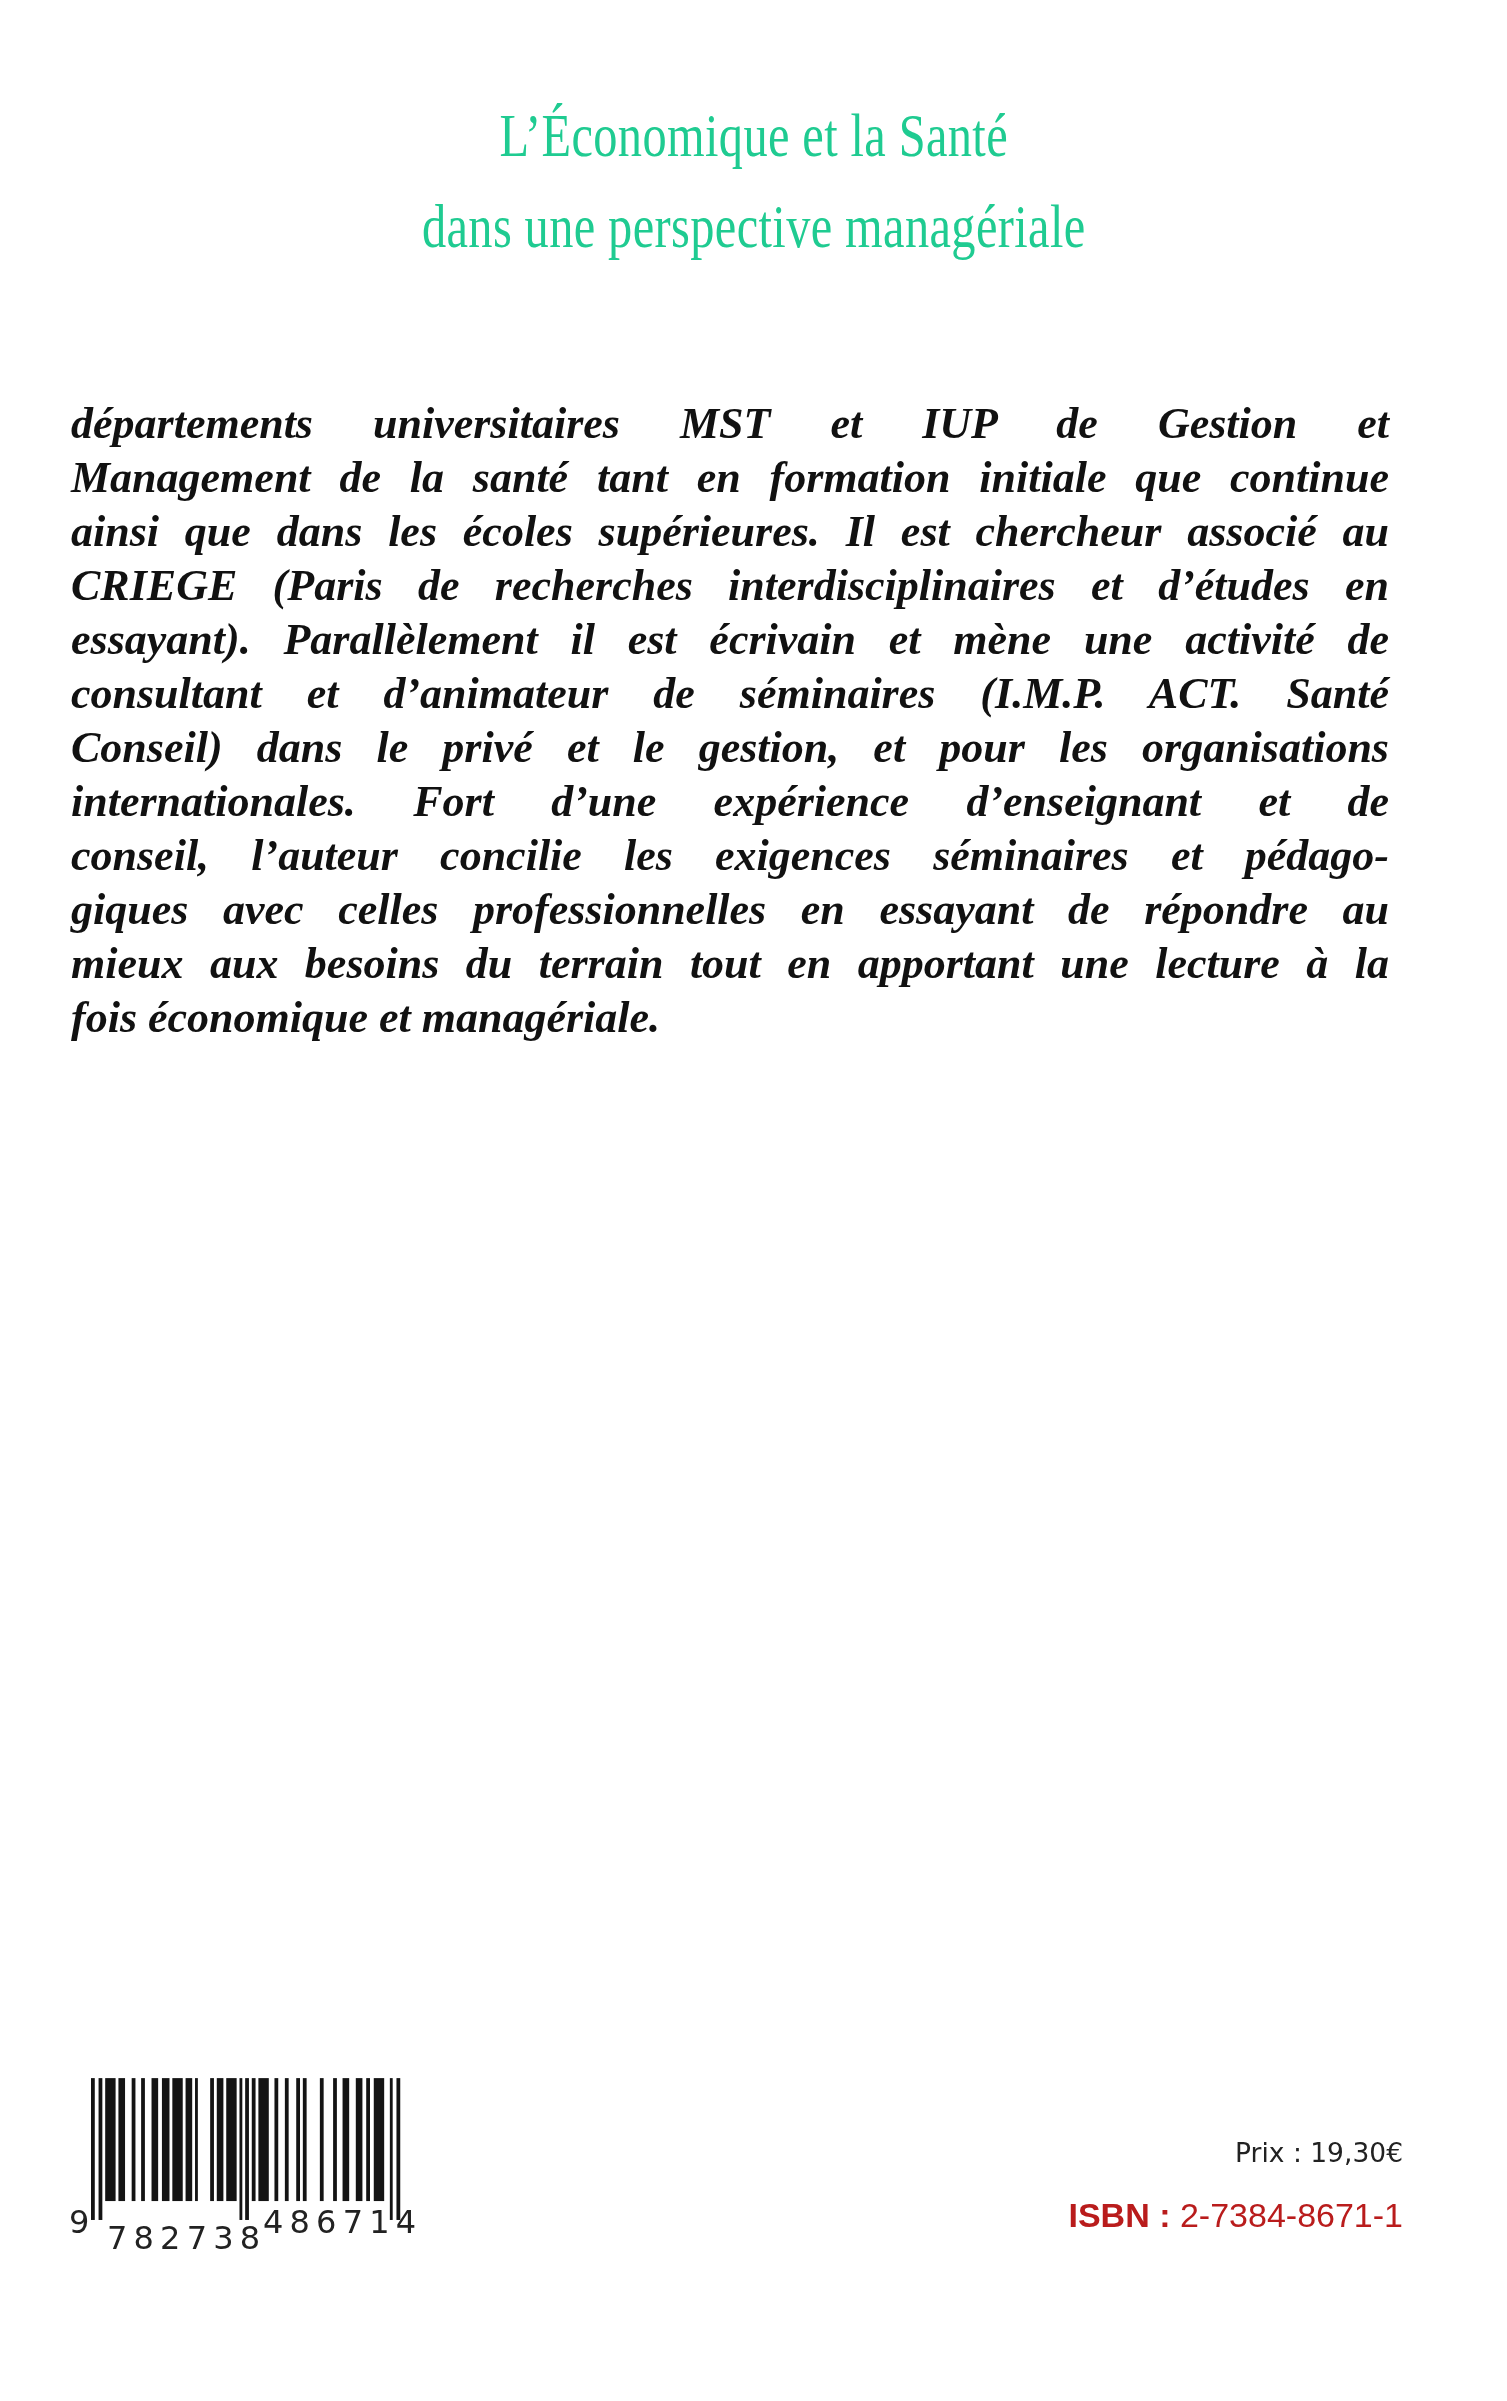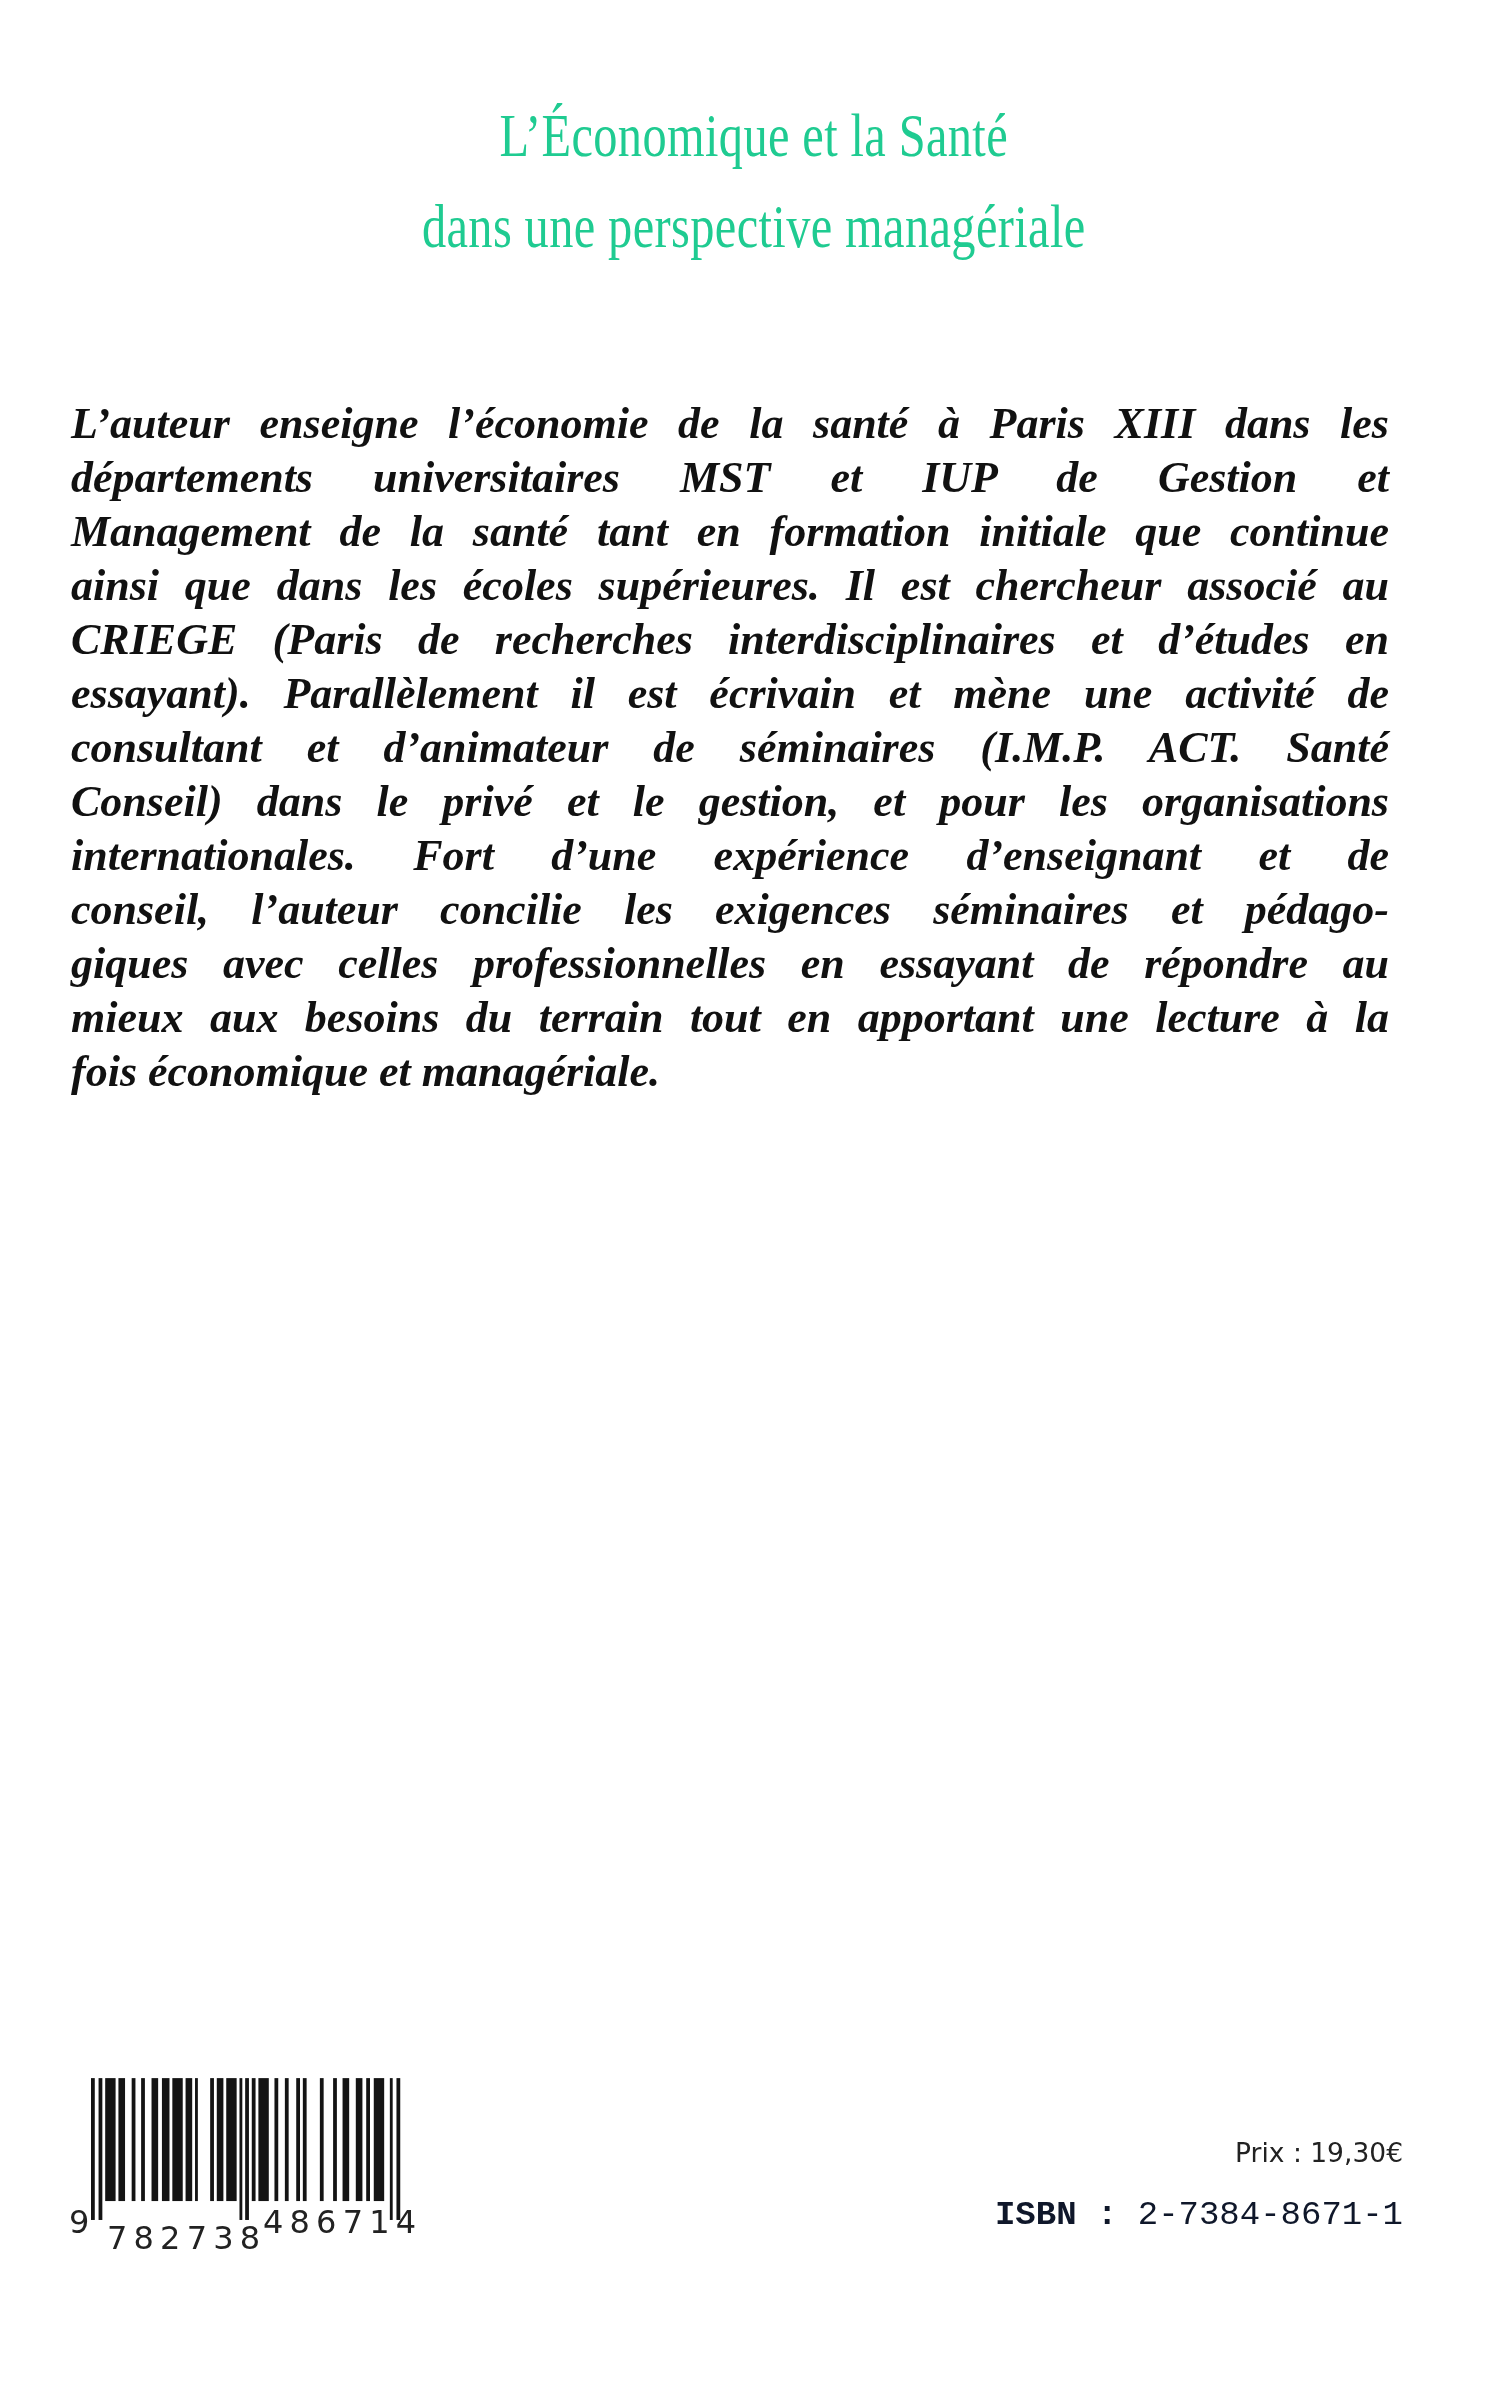--- a/index.html
+++ b/index.html
@@ -89,37 +89,36 @@
     font-size: 26.5px;
     color: #222222;
     line-height: 38px;
     text-align: center;
     white-space: nowrap;
   }
   .isbn {
     position: absolute;
     right: 105px;
     top: 2194px;
-    font-family: Liberation Mono, monospace;
+    font-family: Liberation Sans, sans-serif;
     font-size: 34px;
-    color: #0f172a;
+    color: #b91c1c;
     line-height: 42px;
     white-space: nowrap;
     text-align: center;
   }
   .isbn .label { font-weight: bold; }
 </style>
 </head>
 <body>
 
 <div class="title l1">L’Économique et la Santé</div>
 <div class="title l2">dans une perspective managériale</div>
 
 <div class="body-text">
-  <div class="body-line"><span class="inner">L’auteur enseigne l’économie de la santé à Paris XIII dans les</span></div>
   <div class="body-line"><span class="inner">départements universitaires MST et IUP de Gestion et</span></div>
   <div class="body-line"><span class="inner">Management de la santé tant en formation initiale que continue</span></div>
   <div class="body-line"><span class="inner">ainsi que dans les écoles supérieures. Il est chercheur associé au</span></div>
   <div class="body-line"><span class="inner">CRIEGE (Paris de recherches interdisciplinaires et d’études en</span></div>
   <div class="body-line"><span class="inner">essayant). Parallèlement il est écrivain et mène une activité de</span></div>
   <div class="body-line"><span class="inner">consultant et d’animateur de séminaires (I.M.P. ACT. Santé</span></div>
   <div class="body-line"><span class="inner">Conseil) dans le privé et le gestion, et pour les organisations</span></div>
   <div class="body-line"><span class="inner">internationales. Fort d’une expérience d’enseignant et de</span></div>
   <div class="body-line"><span class="inner">conseil, l’auteur concilie les exigences séminaires et pédago-</span></div>
   <div class="body-line"><span class="inner">giques avec celles professionnelles en essayant de répondre au</span></div>

